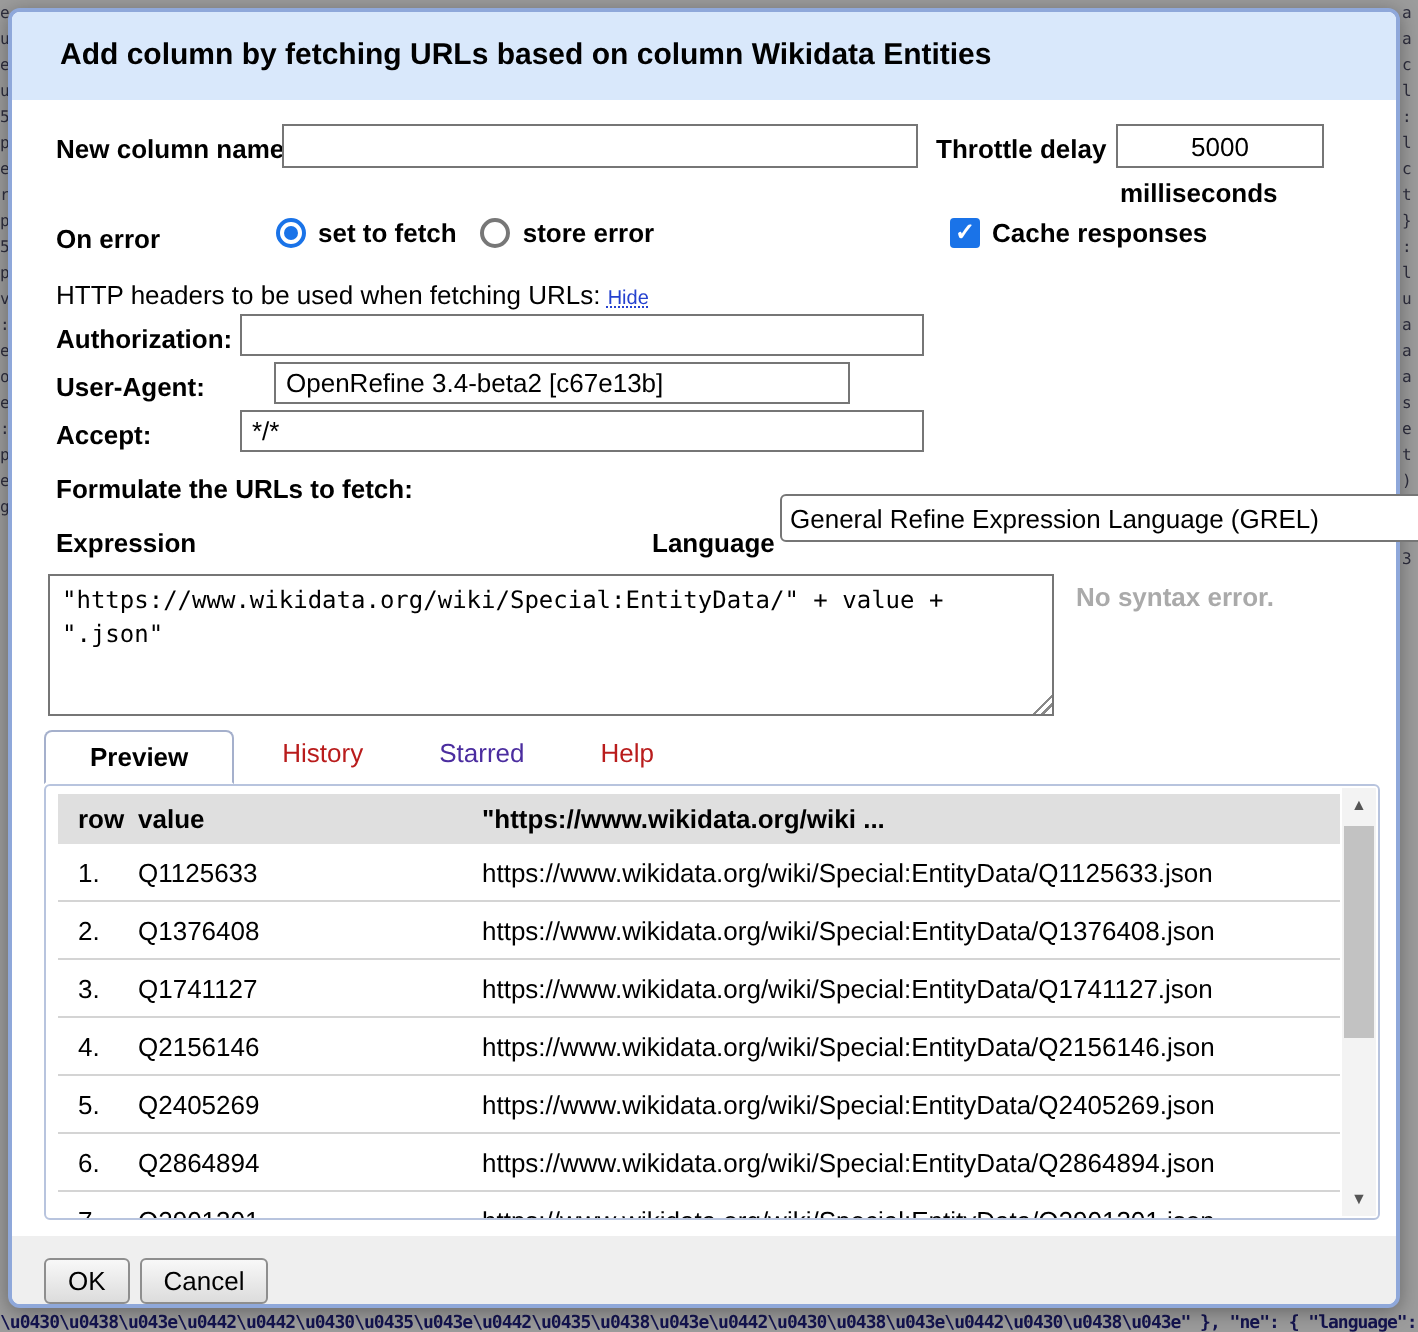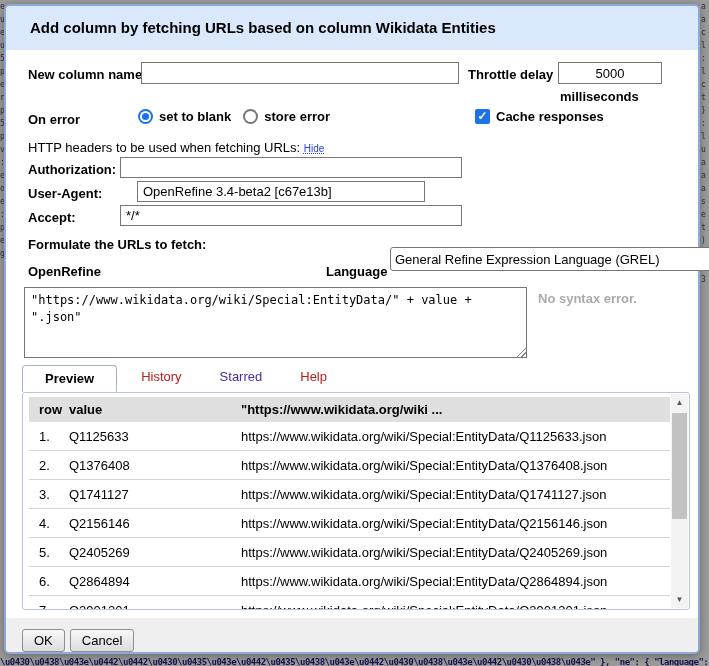--- a/index.html
+++ b/index.html
@@ -163,42 +163,42 @@
   <input type="text" class="abs" style="left: 135px; top: 56px; width: 318px; height: 22px;" value="">
   <span class="abs lbl" style="left:462px; top:61px;">Throttle delay</span>
   <input type="text" class="abs" style="left: 552px; top: 56px; width: 104px; height: 22px; text-align: center;" value="5000">
   <span class="abs lbl" style="left:554px; top:83px;">milliseconds</span>
 
   <span class="abs lbl" style="left:22px; top:106px;">On error</span>
   <div class="abs opt-row" style="left:132px; top:103px;">
     <span class="radio on">
         <span class="dot"></span>
       </span>
-    <span class="lbl">set to blank</span>
+    <span class="lbl">set to fetch</span>
     <span class="radio off" style="margin-left:6px;"></span>
     <span class="lbl">store error</span>
   </div>
   <div class="abs opt-row" style="left:469px; top:103px;">
     <span class="checkbox">✓</span>
     <span class="lbl">Cache responses</span>
   </div>
 
   <div class="abs" style="left:22px; top:134px; white-space:nowrap;">
     <span>HTTP headers to be used when fetching URLs:</span>
     <span class="hide-link">Hide</span>
   </div>
   <span class="abs lbl" style="left:22px; top:156px;">Authorization:</span>
   <input type="text" class="abs" style="left: 114px; top: 151px; width: 342px; height: 21px;" value="">
   <span class="abs lbl" style="left:22px; top:180px;">User-Agent:</span>
   <input type="text" class="abs" style="left: 114px; top: 175px; width: 288px; height: 21px; margin-left: 17px;" value="OpenRefine 3.4-beta2 [c67e13b]">
   <span class="abs lbl" style="left:22px; top:204px;">Accept:</span>
   <input type="text" class="abs" style="left: 114px; top: 199px; width: 342px; height: 21px;" value="*/*">
 
   <span class="abs lbl bold" style="left:22px; top:231px;">Formulate the URLs to fetch:</span>
-  <span class="abs lbl" style="left:22px; top:258px;">OpenRefine</span>
+  <span class="abs lbl" style="left:22px; top:258px;">Expression</span>
   <span class="abs lbl" style="left:320px; top:258px;">Language</span>
   <div class="abs" style="left:384px; top:241px; width:358px; height:24px;">
     <select class="lang">
       <option>General Refine Expression Language (GREL)</option>
     </select>
   </div>
 
   <textarea class="expr abs" style="left: 18px; top: 281px; width: 503px; height: 71px;" spellcheck="false">"https://www.wikidata.org/wiki/Special:EntityData/" + value +
 ".json"</textarea>
   <span class="resize-grip abs" style="left:509px; top:340px;"></span>

